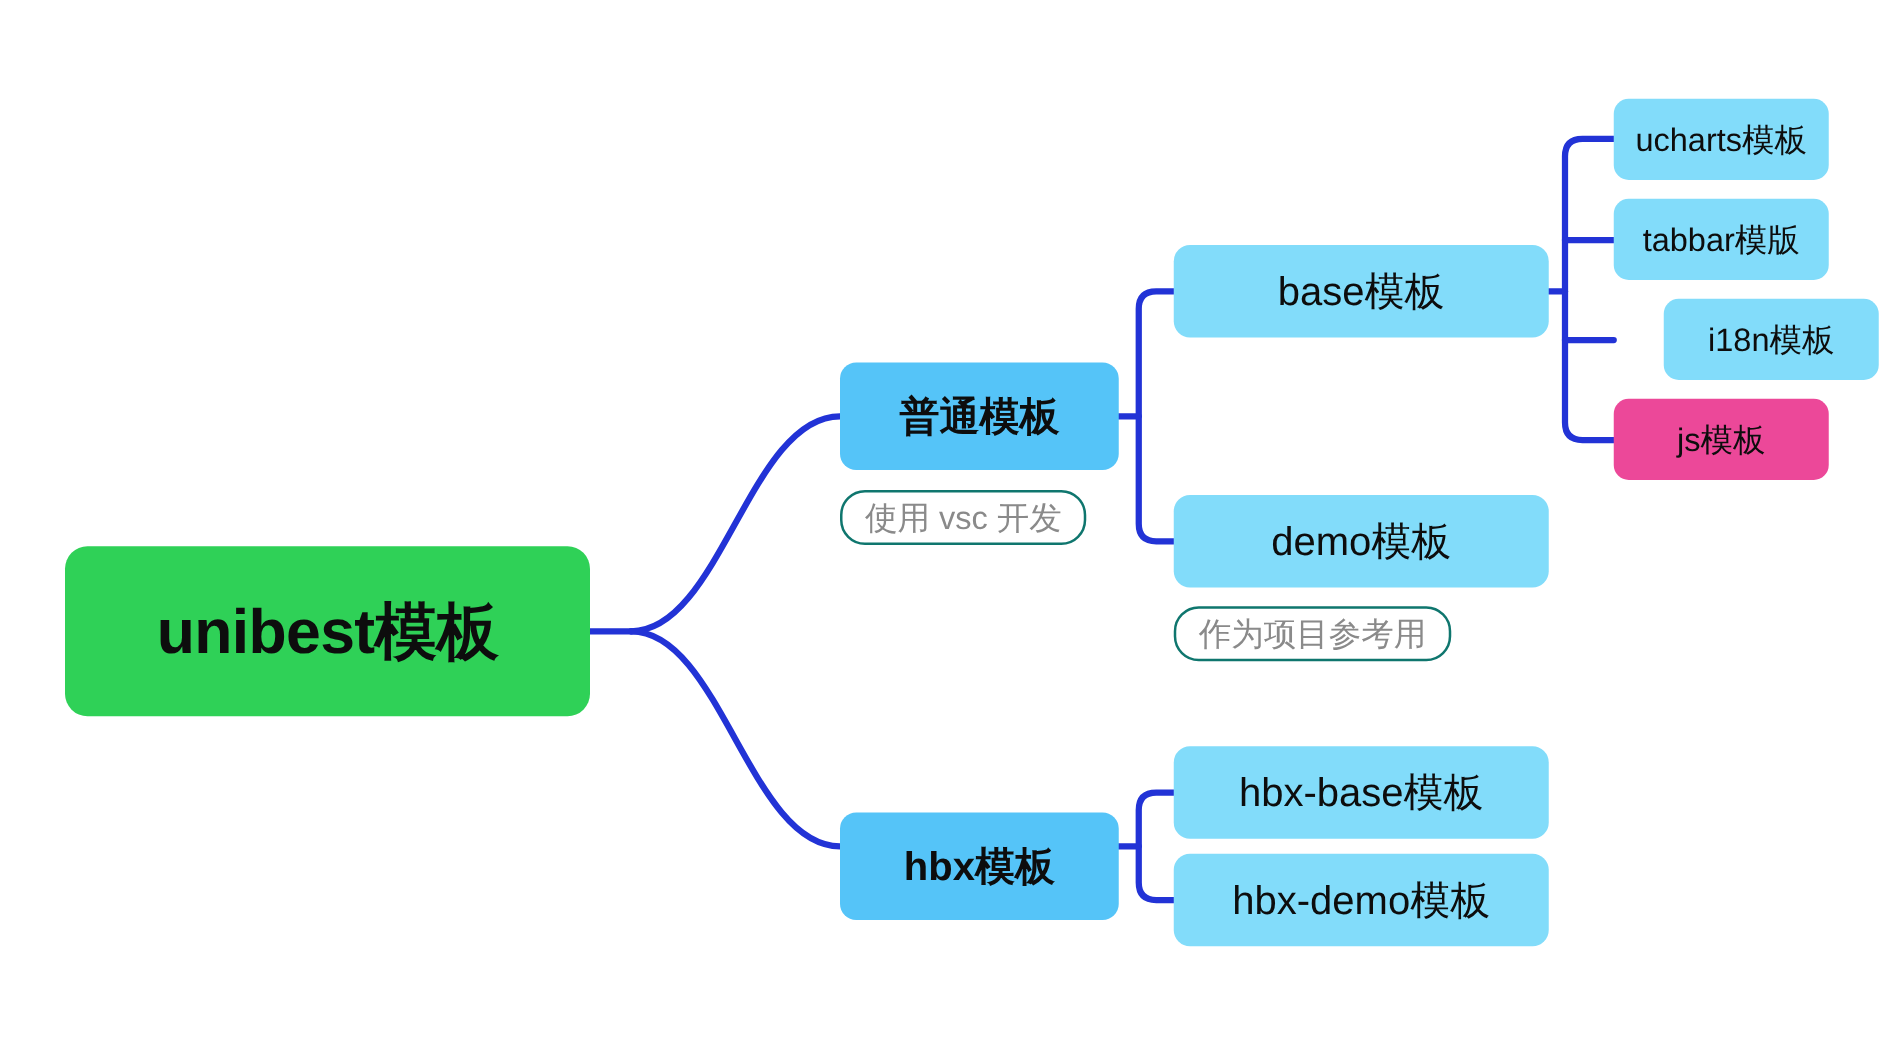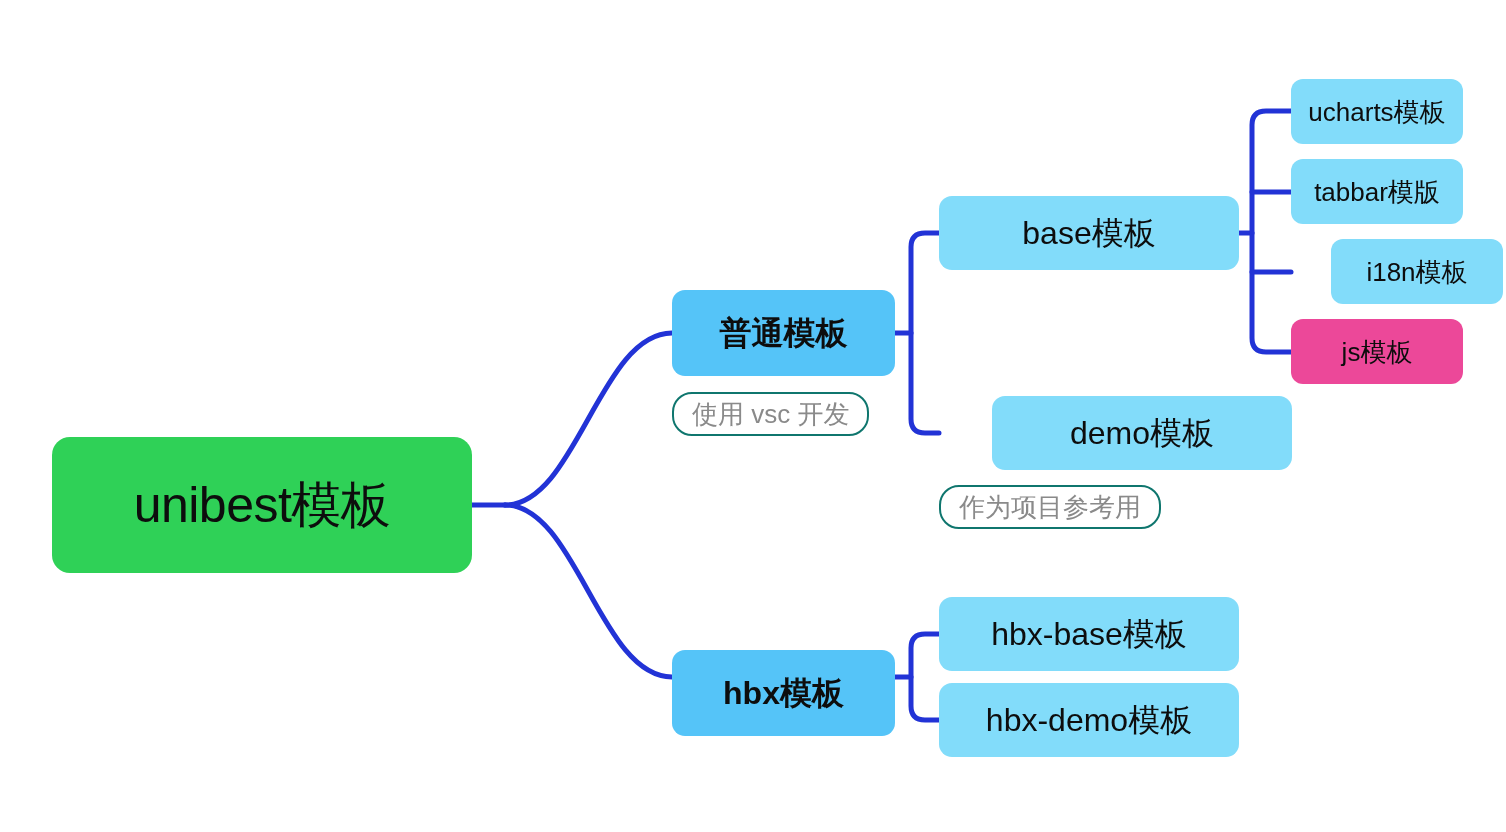--- a/index.html
+++ b/index.html
@@ -37,21 +37,21 @@
     line-height: 1;
   }
   .node-root {
     left: 52px;
     top: 437px;
     width: 420px;
     height: 136px;
     border-radius: 18px;
     background: #2fd157;
     font-size: 50px;
-    font-weight: normal;
+    font-weight: bold;
     letter-spacing: -0.5px;
   }
   .node-branch {
     width: 223px;
     height: 86px;
     background: #55c4f8;
     font-size: 32px;
     font-weight: bold;
     border-radius: 13px;
   }
@@ -60,21 +60,21 @@
 
   .node-sub {
     width: 300px;
     height: 74px;
     background: #82dcfa;
     font-size: 32px;
     font-weight: 400;
     border-radius: 13px;
   }
   .node-sub.s-base { left: 939px; top: 196px; }
-  .node-sub.s-demo { left: 992px; top: 396px; }
+  .node-sub.s-demo { left: 939px; top: 396px; }
   .node-sub.s-hbxbase { left: 939px; top: 597px; }
   .node-sub.s-hbxdemo { left: 939px; top: 683px; }
 
   .node-leaf {
     width: 172px;
     height: 65px;
     background: #82dcfa;
     font-size: 26px;
     font-weight: 400;
     border-radius: 12px;

